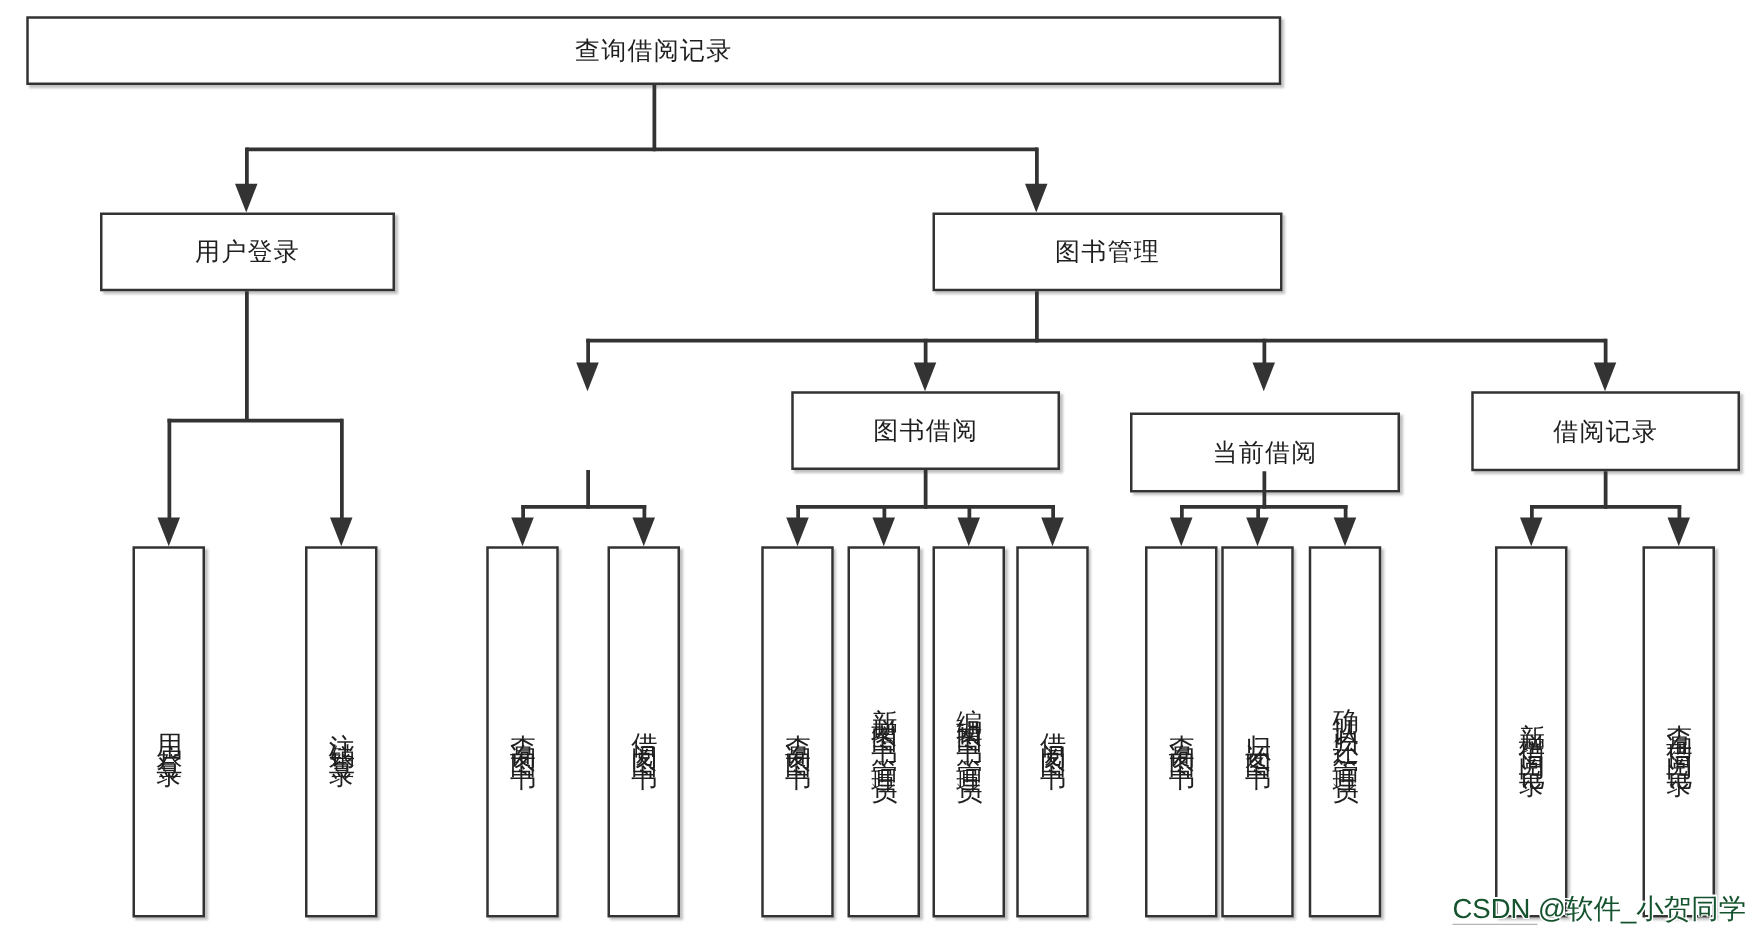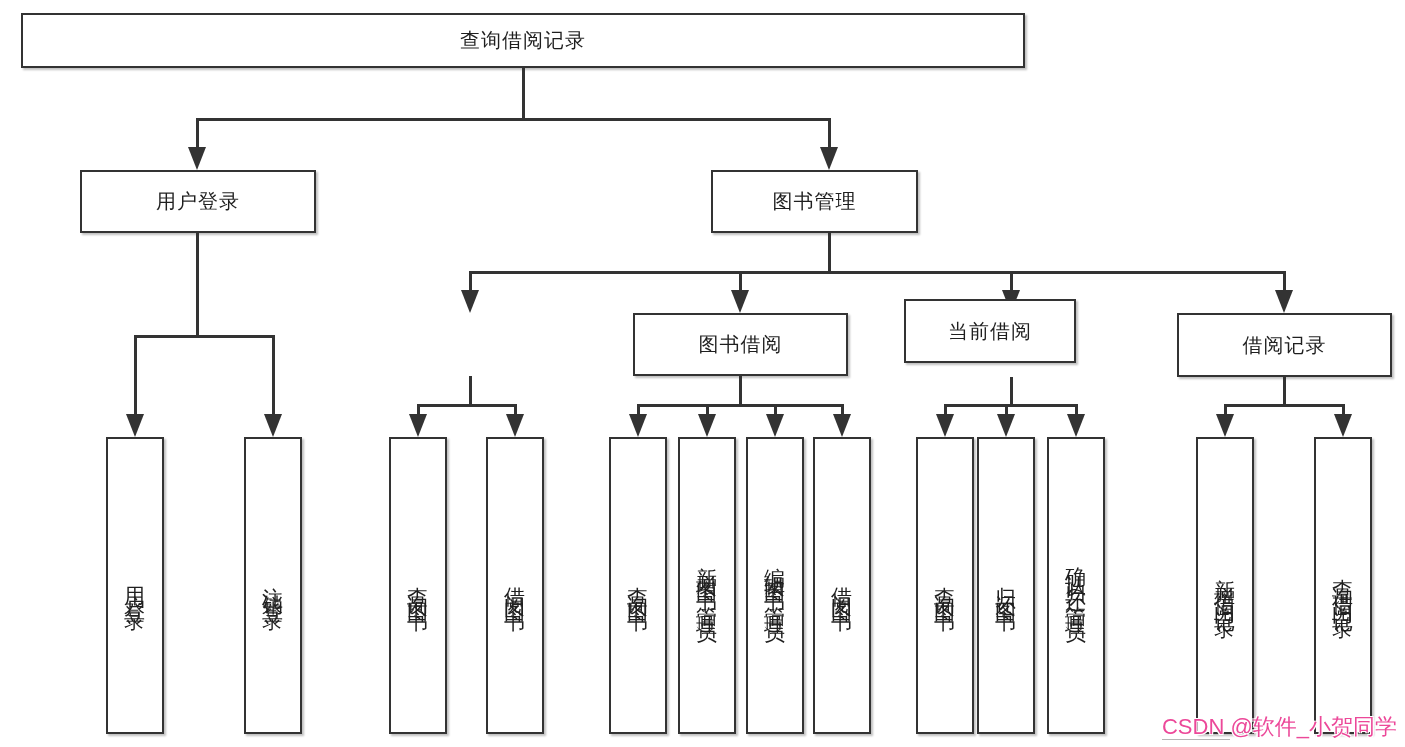--- a/index.html
+++ b/index.html
@@ -45,21 +45,21 @@
   
   .arr{
     position:absolute;width:0;height:0;
     border-left:9px solid transparent;
     border-right:9px solid transparent;
     border-top:23px solid #333333;
   }
   
   #watermark{
     position:absolute;right:8px;bottom:5px;
-    font-size:22px;color:#ec4899;
+    font-size:22px;color:#14532d;
     text-shadow:1px 1px 0 #ffffff,-1px -1px 0 #ffffff,1px -1px 0 #ffffff,-1px 1px 0 #ffffff;
     white-space:nowrap;
   }
   #watermark .wm-prefix{border-bottom:1px solid #b5b5b5;}
 </style>
 </head>
 <body>
 
 <div id="canvas">
 
@@ -71,21 +71,21 @@
   <div class="ln ln-h" style="left:197px;top:118px;width:633px"></div>
 
   <div class="ln ln-v" style="left:196px;top:118px;height:30px"></div>
   <div class="arr" style="left:188px;top:147px"></div>
   <div class="ln ln-v" style="left:828px;top:118px;height:30px"></div>
   <div class="arr" style="left:820px;top:147px"></div>
 
   <div class="hbox" style="left:80px;top:170px;width:236px;height:63px">
     <span>用户登录</span>
   </div>
-  <div class="hbox" style="left:711px;top:170px;width:207px;height:63px">
+  <div class="hbox" style="left:746px;top:170px;width:280px;height:63px">
     <span>图书管理</span>
   </div>
 
   <div class="ln ln-v" style="left:196px;top:233px;height:104px"></div>
   <div class="ln ln-h" style="left:134px;top:335px;width:140px"></div>
   <div class="ln ln-v" style="left:134px;top:335px;height:80px"></div>
   <div class="arr" style="left:126px;top:414px"></div>
   <div class="ln ln-v" style="left:272px;top:335px;height:80px"></div>
   <div class="arr" style="left:264px;top:414px"></div>
 
@@ -96,21 +96,21 @@
   <div class="ln ln-v" style="left:739px;top:271px;height:20px"></div>
   <div class="arr" style="left:731px;top:290px"></div>
   <div class="ln ln-v" style="left:1010px;top:271px;height:20px"></div>
   <div class="arr" style="left:1002px;top:290px"></div>
   <div class="ln ln-v" style="left:1283px;top:271px;height:20px"></div>
   <div class="arr" style="left:1275px;top:290px"></div>
 
   <div class="hbox" style="left:633px;top:313px;width:215px;height:63px">
     <span>图书借阅</span>
   </div>
-  <div class="hbox" style="left:904px;top:299px;width:172px;height:64px">
+  <div class="hbox" style="left:904px;top:330px;width:216px;height:64px">
     <span>当前借阅</span>
   </div>
   <div class="hbox" style="left:1177px;top:313px;width:215px;height:64px">
     <span>借阅记录</span>
   </div>
 
   <div class="ln ln-v" style="left:469px;top:376px;height:31px"></div>
   <div class="ln ln-h" style="left:417px;top:404px;width:100px"></div>
   <div class="ln ln-v" style="left:417px;top:404px;height:11px"></div>
   <div class="arr" style="left:409px;top:414px"></div>

